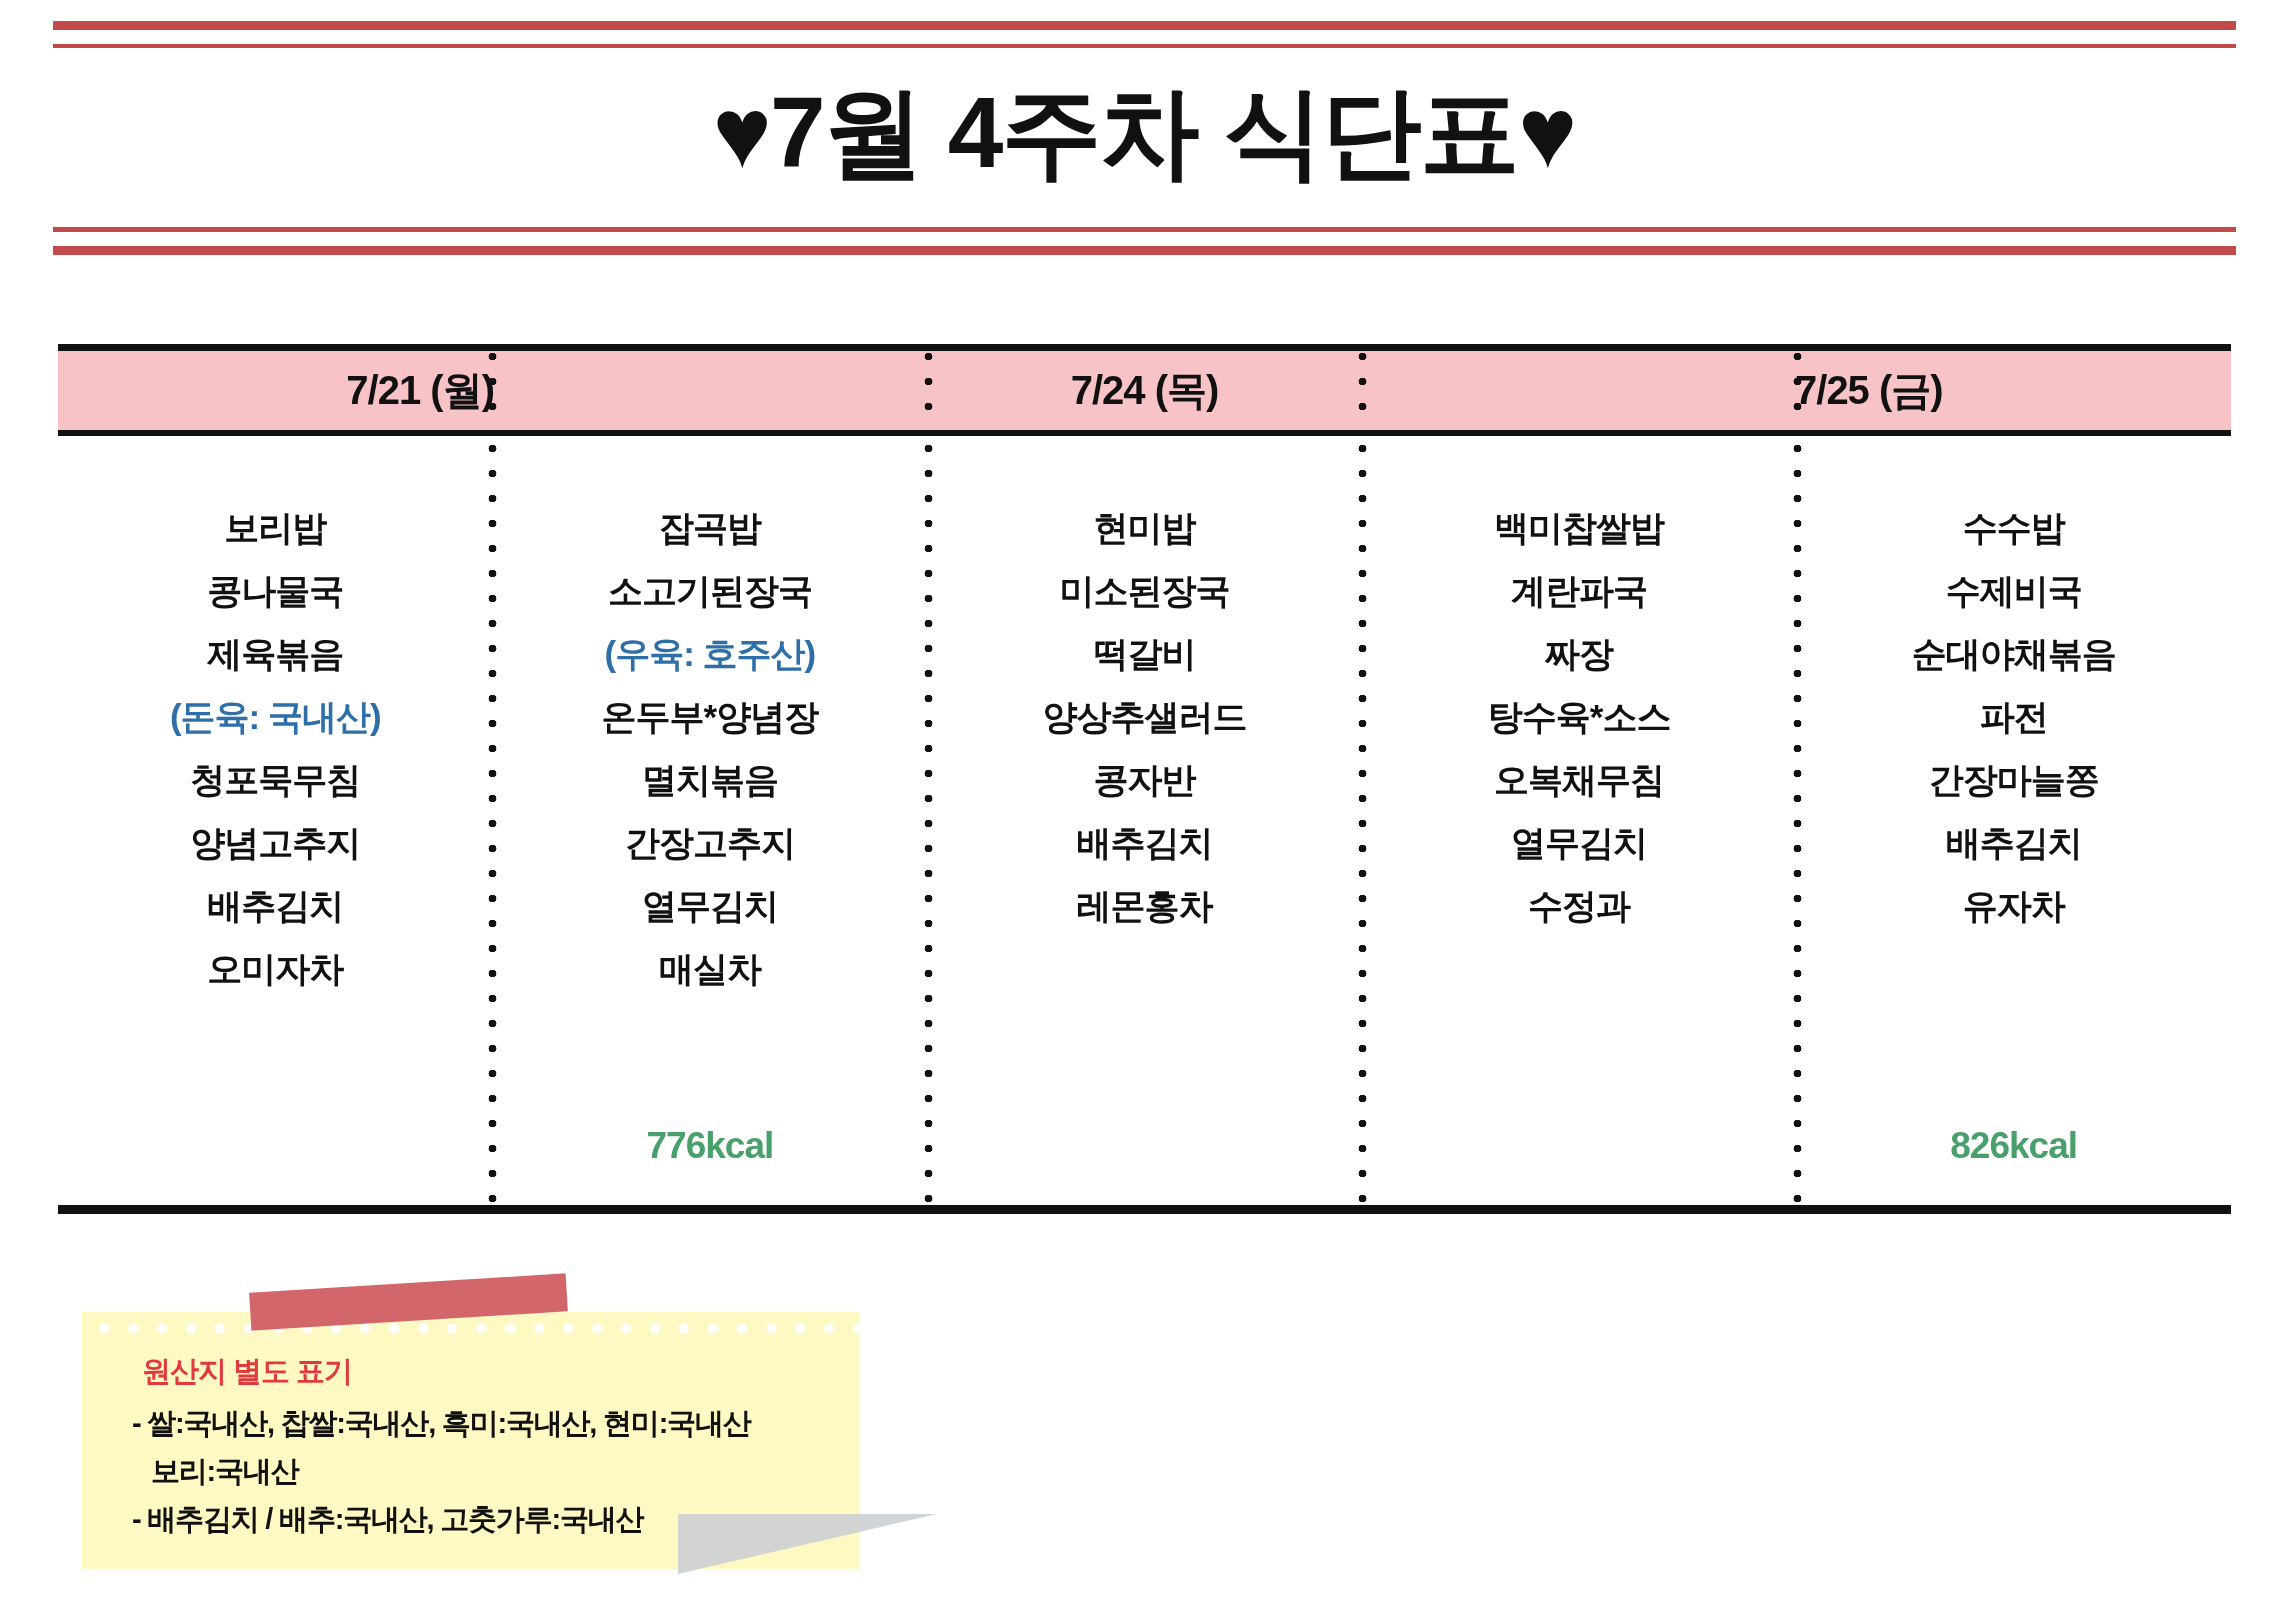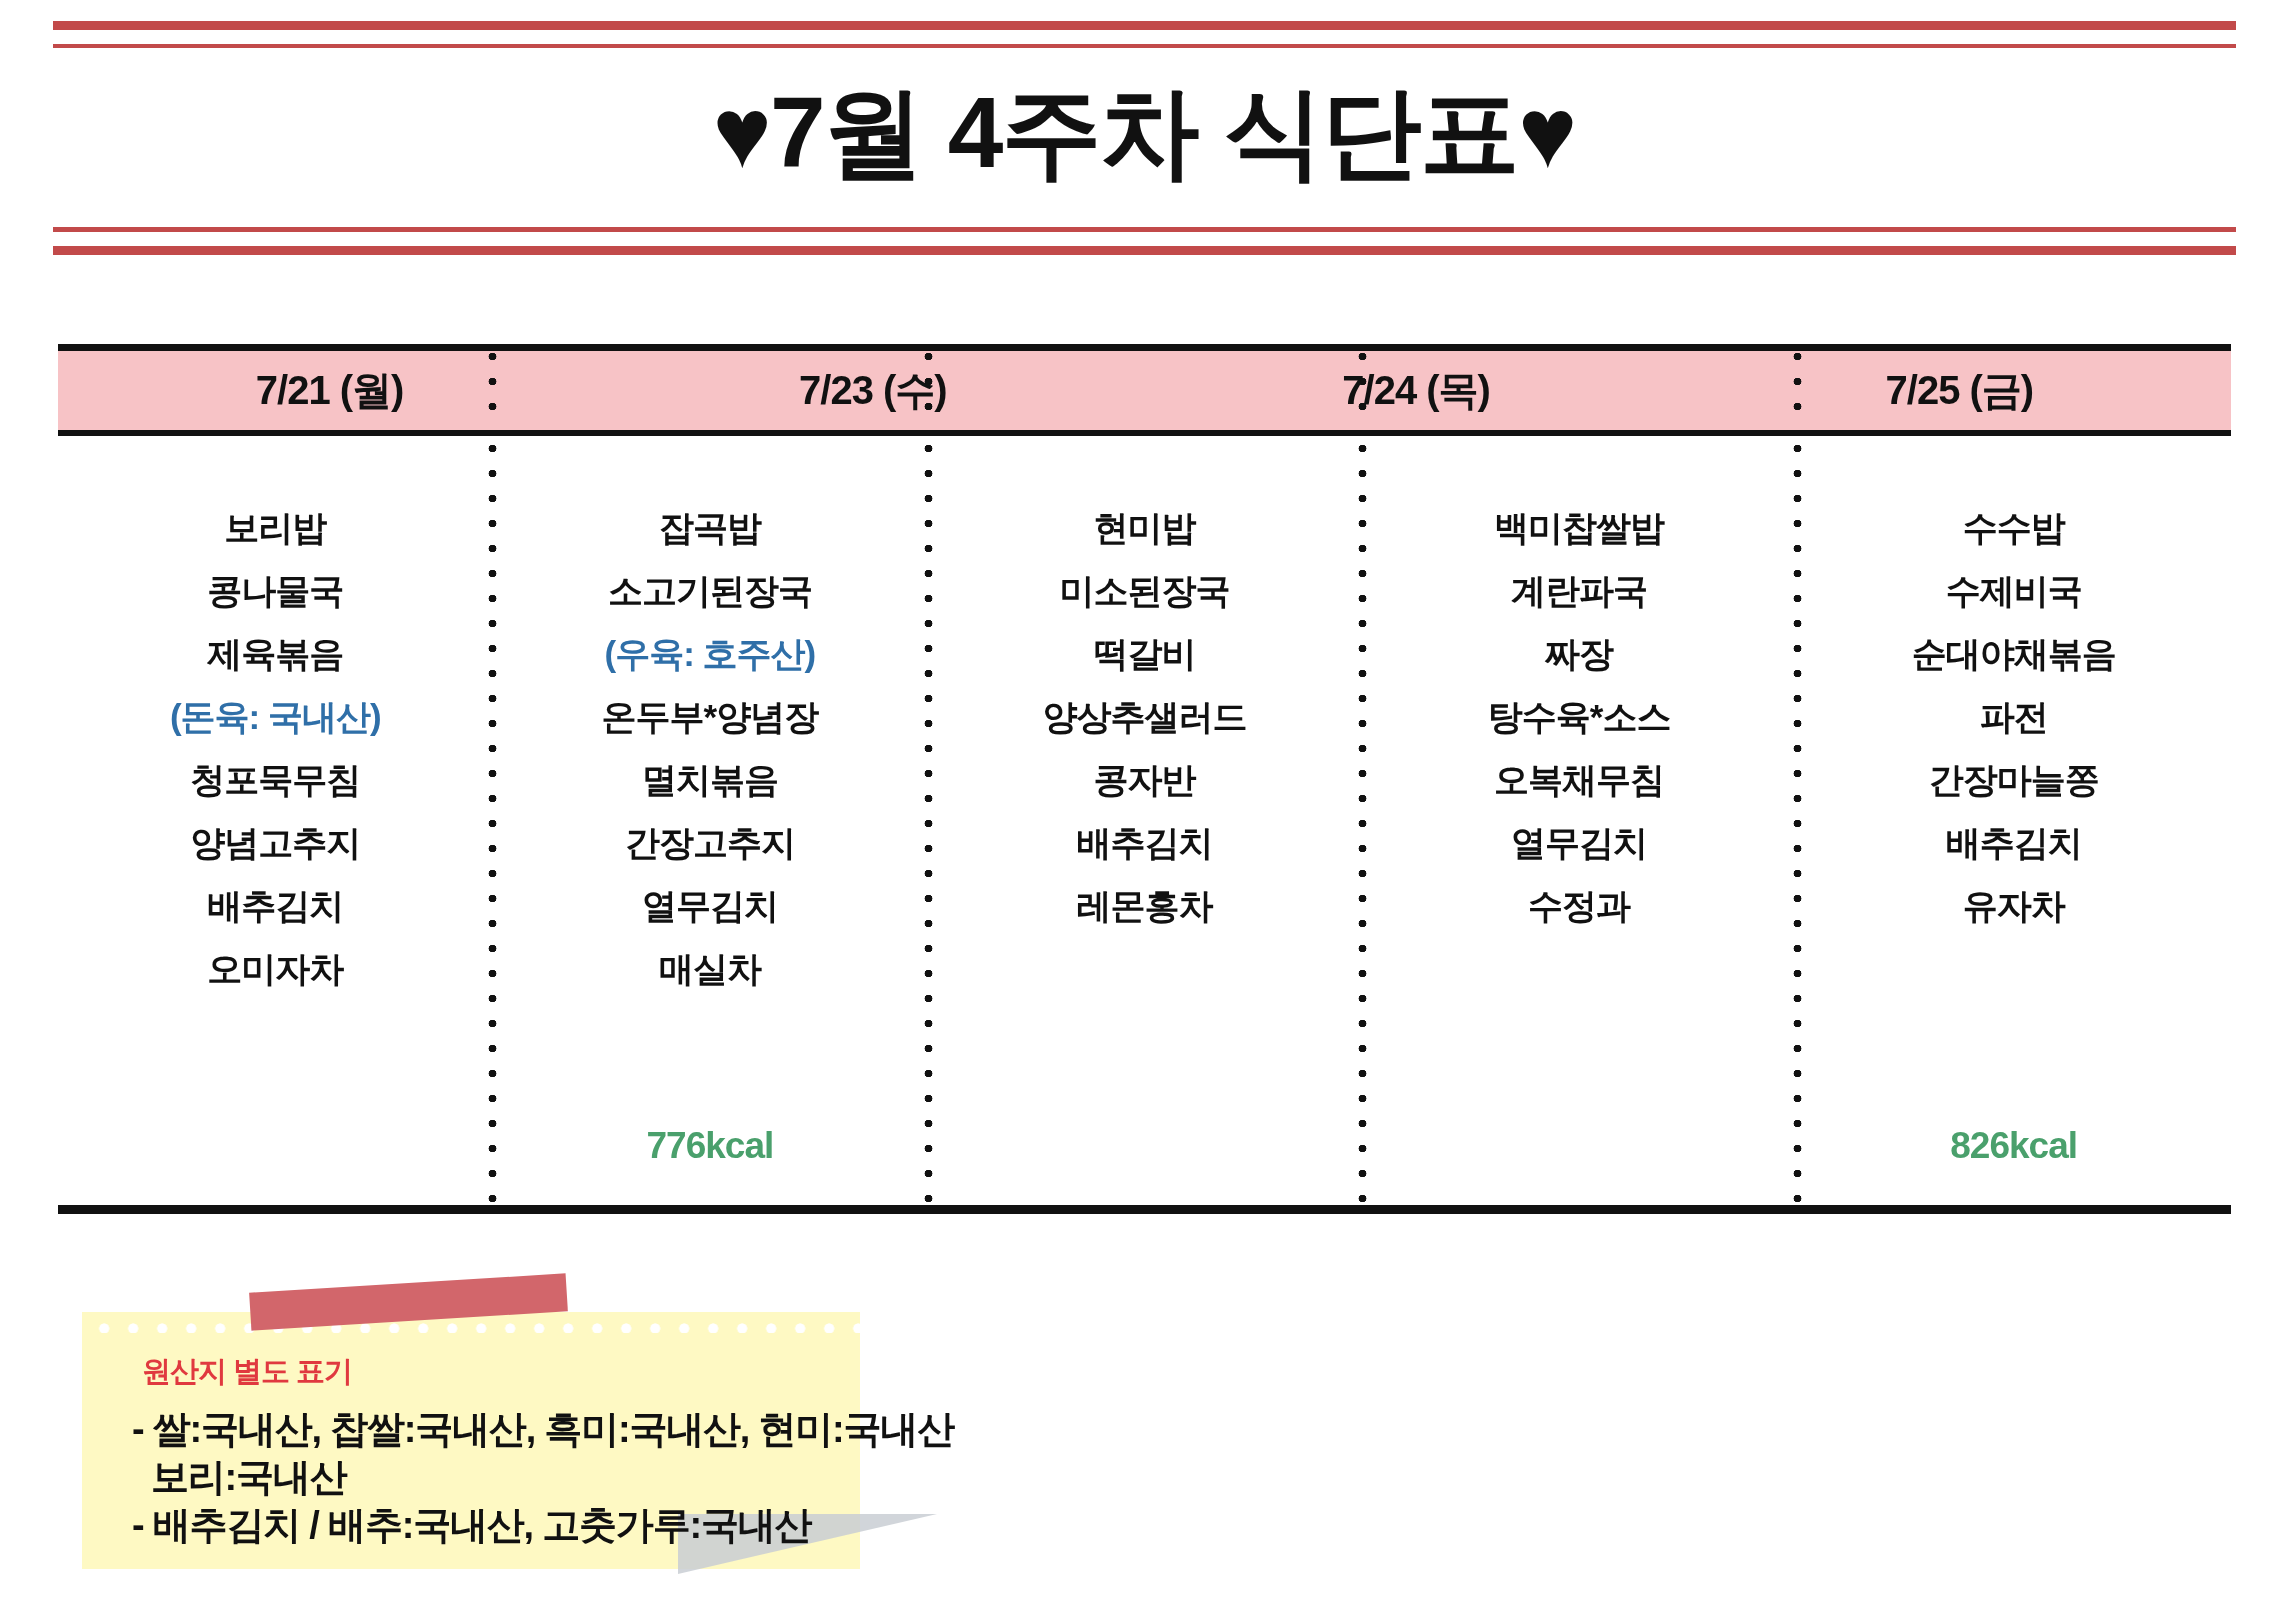--- a/index.html
+++ b/index.html
@@ -175,21 +175,21 @@
     left: 60px;
     top: 40px;
     font-size: 29px;
     font-weight: 800;
     color: #e0393f;
     letter-spacing: -1px;
   }
   .memo-line {
     position: absolute;
     left: 50px;
-    font-size: 38px;
+    font-size: 29px;
     font-weight: 800;
     color: #111111;
     letter-spacing: -1.2px;
     white-space: nowrap;
   }
   .memo-line.l1 { top: 92px; }
   .memo-line.l2 { top: 140px; left: 69px; }
   .memo-line.l3 { top: 188px; }
 </style>
 </head>
@@ -205,23 +205,20 @@
 <div class="rule rule-bot-1"></div>
 <div class="rule rule-bot-2"></div>
 
 <div class="table-wrap">
 
   <div class="table-top-border"></div>
 
   <div class="head-row">
     <div class="head-cell">
       <span>7/21 (월)</span>
-    </div>
-    <div class="head-cell">
-      <span>7/23 (수)</span>
     </div>
     <div class="head-cell">
       <span>7/24 (목)</span>
     </div>
     <div class="head-cell">
       <span>7/25 (금)</span>
     </div>
 
     <div class="vsep head" style="left:430px"></div>
     <div class="vsep head" style="left:866px"></div>

